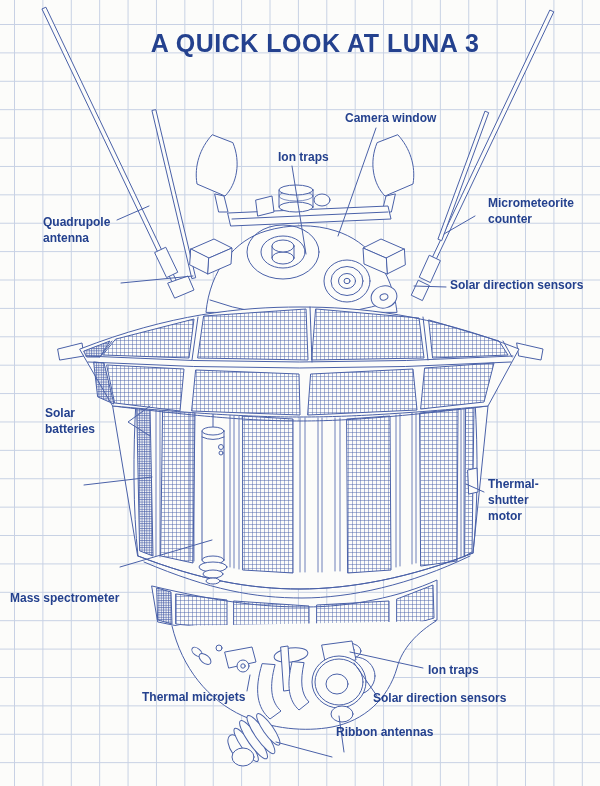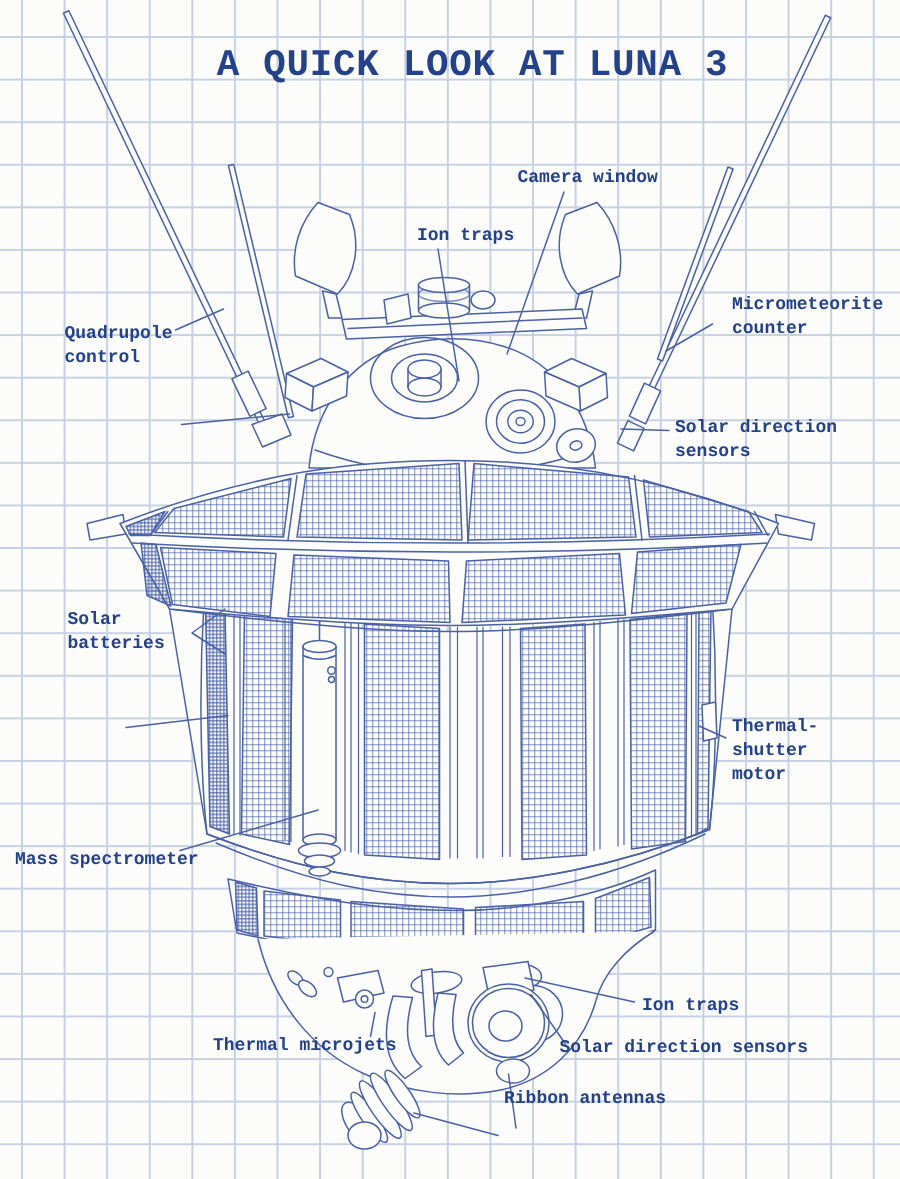--- a/index.html
+++ b/index.html
@@ -7,21 +7,21 @@
   }
   html,body{margin:0;padding:0;}
   .stage{
     position:relative; width:600px; height:786px; overflow:hidden;
     background-color:var(--bg);
     background-image:
       linear-gradient(to right, var(--grid) 1px, transparent 1px),
       linear-gradient(to bottom, var(--grid) 1px, transparent 1px);
     background-size:28.4px 28.4px;
     background-position:14px 24px;
-    font-family:Liberation Mono, monospace;
+    font-family:Liberation Sans, sans-serif;
   }
   svg.draw{position:absolute;left:0;top:0;color:var(--ink);}
   .title{
     position:absolute; left:315px; top:29px; transform:translateX(-50%);
     white-space:nowrap; font-weight:bold; font-size:25px; letter-spacing:.5px;
     color:var(--label);
   }
   .lbl{
     position:absolute; font-weight:bold; font-size:12px; line-height:16px;
     color:var(--label); white-space:pre-line;
@@ -263,27 +263,27 @@
         <line x1="344" y1="752" x2="339" y2="716"></line>
       </g>
     </g>
   </svg>
 
   <div class="title">A QUICK LOOK AT LUNA 3</div>
 
   <div class="lbl" style="left:345px;top:110px">Camera window</div>
   <div class="lbl" style="left:278px;top:149px">Ion traps</div>
   <div class="lbl" style="left:43px;top:214px">Quadrupole
-control</div>
+antenna</div>
   <div class="lbl" style="left:488px;top:195px">Micrometeorite
 counter</div>
   <div class="lbl" style="left:450px;top:277px">Solar direction sensors</div>
   <div class="lbl" style="left:45px;top:405px">Solar
 batteries</div>
   <div class="lbl" style="left:488px;top:476px">Thermal-
 shutter
 motor</div>
-  <div class="lbl" style="left:10px;top:565px">Mass spectrometer</div>
+  <div class="lbl" style="left:10px;top:590px">Mass spectrometer</div>
   <div class="lbl" style="left:428px;top:662px">Ion traps</div>
   <div class="lbl" style="left:142px;top:689px">Thermal microjets</div>
   <div class="lbl" style="left:373px;top:690px">Solar direction sensors</div>
   <div class="lbl" style="left:336px;top:724px">Ribbon antennas</div>
 </div>
 
 </body></html>

